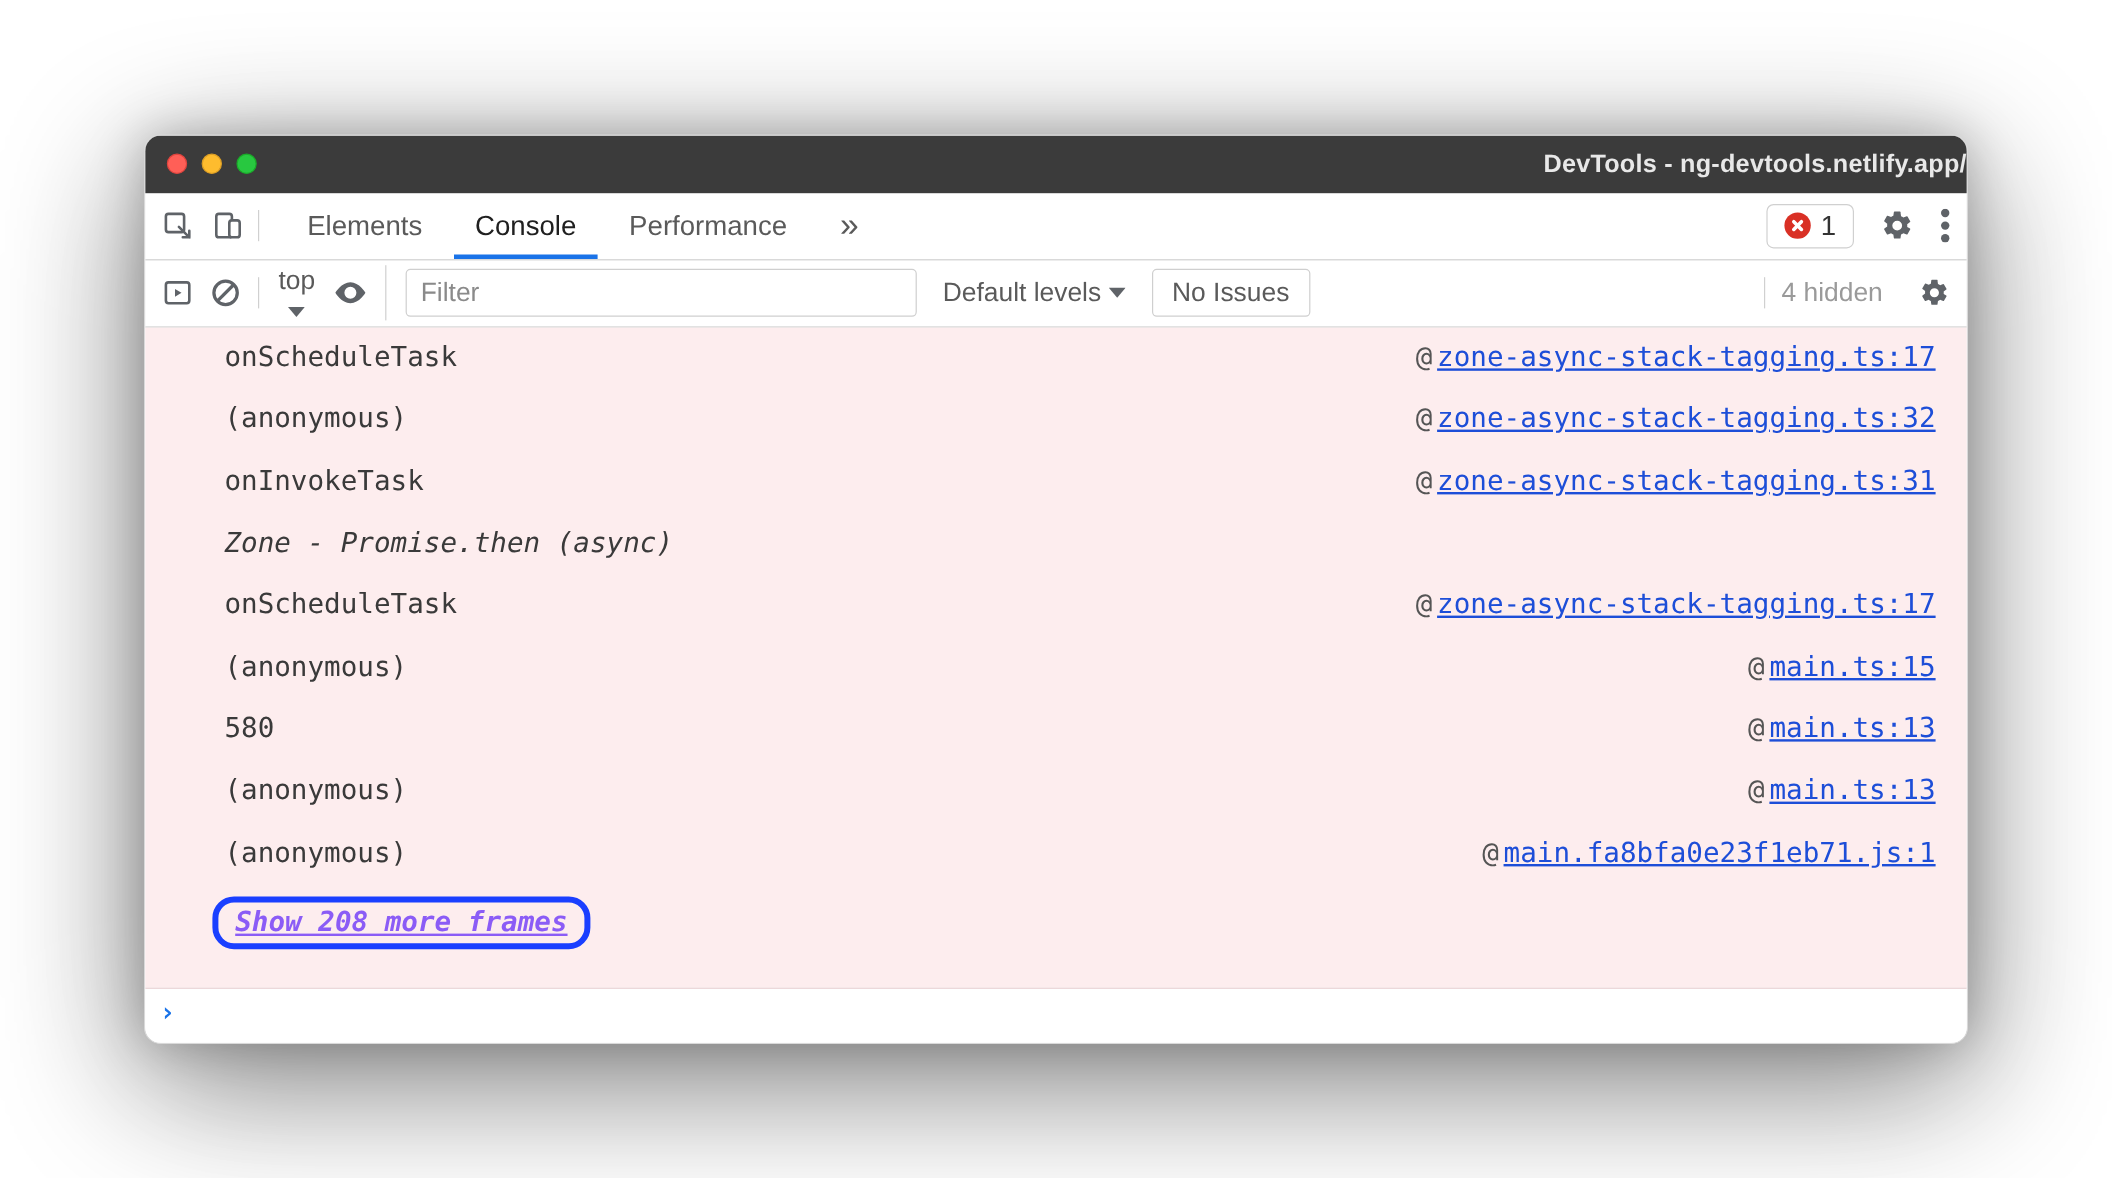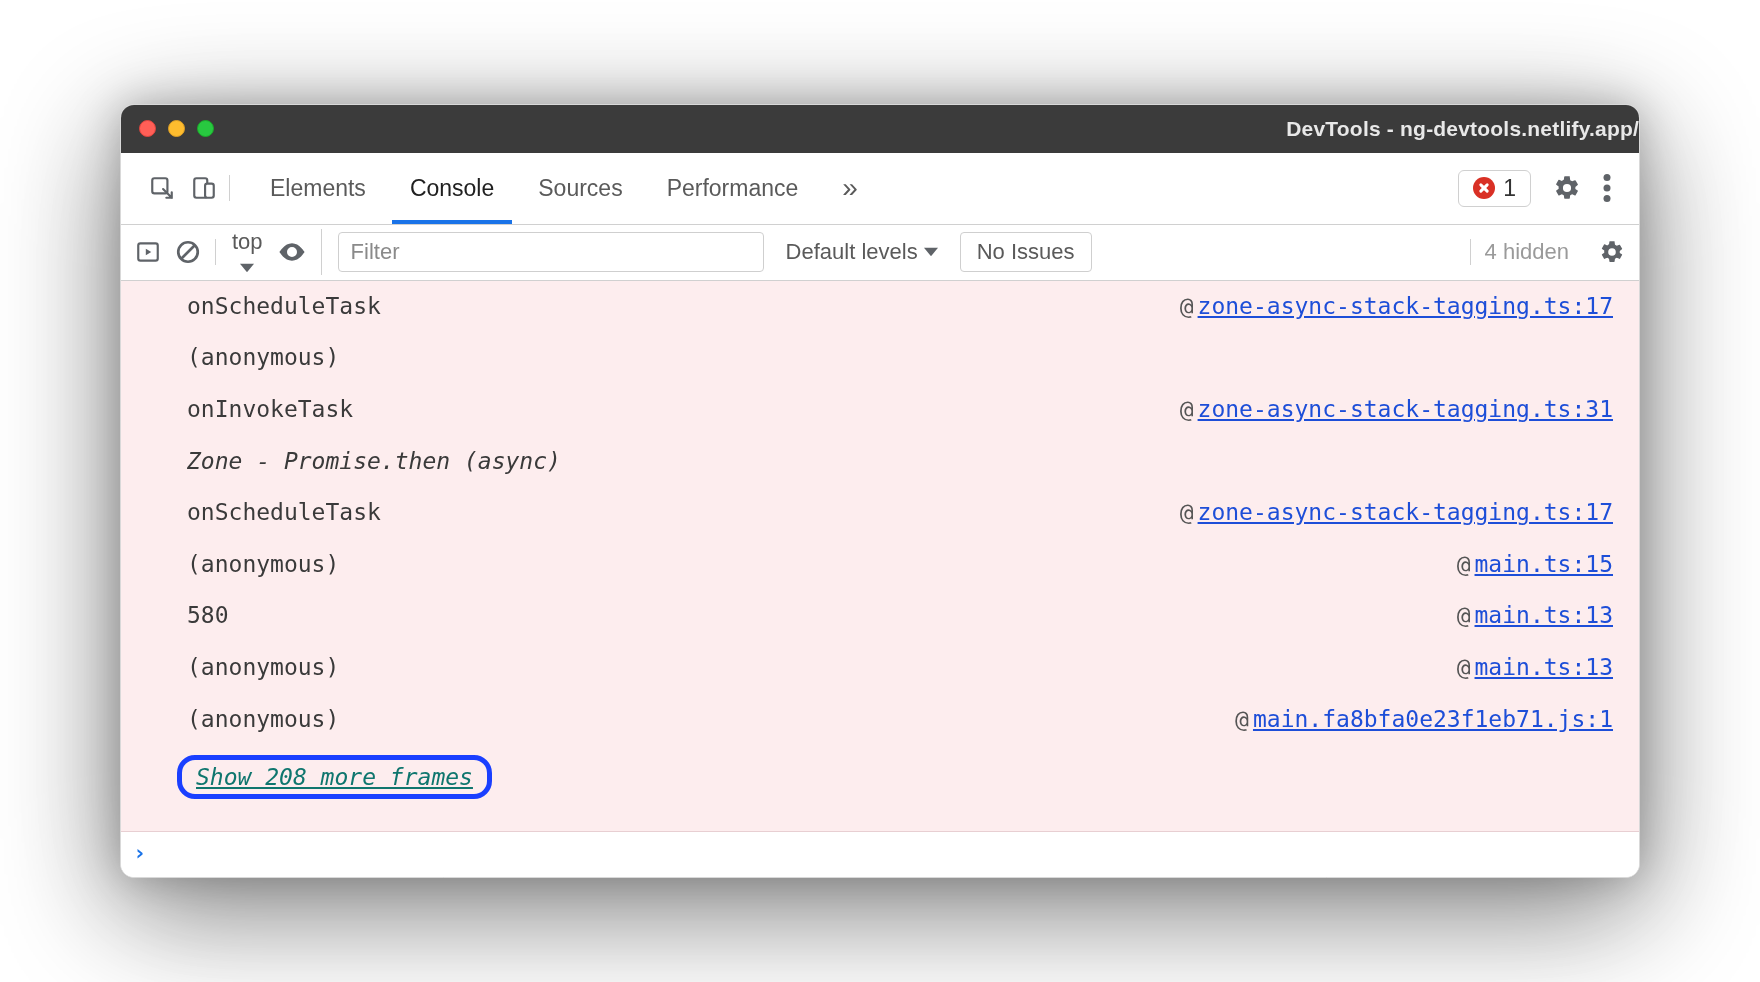--- a/index.html
+++ b/index.html
@@ -41,24 +41,24 @@
   .tl-min    { background:#febc2e; border:1px solid #dd9f25; }
   .tl-zoom   { background:#28c840; border:1px solid #1aab29; }
   .titlebar-title {
     position:absolute; left:0; right:0; text-align:right;
     color:#e8e8e8; font-size:21px; font-weight:600; letter-spacing:.2px;
     pointer-events:none;
   }
 
   
   .tabstrip {
-    height: 72px;
+    height: 56px;
     border-bottom: 1px solid #d0d0d0;
     display:flex; align-items:center;
-    padding: 0 28px;
+    padding: 0 14px;
     gap: 8px;
     font-size: 23px;
     color:#5a5a5a;
   }
   .ts-left-icons { display:flex; align-items:center; gap:16px; padding-right:12px; border-right:1px solid #d0d0d0; margin-right:14px;}
   .tab {
     padding: 0 18px;
     height:100%;
     display:flex; align-items:center;
     color:#5a5a5a;
@@ -131,21 +131,21 @@
   .src a { color:#1d4ed8; text-decoration: underline; cursor:pointer; }
 
   .showmore-row { padding:10px 0 18px 56px; }
   .showmore-pill {
     display:inline-block;
     border:5px solid #1a3fff;
     border-radius:18px;
     padding:4px 14px;
   }
   .showmore-pill a {
-    color:#0f766e; font-style:italic; text-decoration: underline; cursor:pointer;
+    color:#8b5cf6; font-style:italic; text-decoration: underline; cursor:pointer;font-weight:bold;
   }
 
   .prompt-row {
     background:#fff;
     padding:8px 12px 12px;
     border-top:1px solid #e8cfd2;
     font-family: ui-monospace, SFMono-Regular, Menlo, Consolas, monospace;
     font-size:22px;
   }
   .prompt-chev { color:#1a73e8; font-weight:bold; }
@@ -182,23 +182,20 @@
           <rect x="13" y="8" width="8" height="13" rx="2" fill="#fff"></rect>
         </svg>
       </span>
     </div>
 
     <div class="tab">
           <span>Elements</span>
         </div>
     <div class="tab active">
           <span>Console</span>
-        </div>
-    <div class="tab">
-          <span>Sources</span>
         </div>
     <div class="tab">
           <span>Performance</span>
         </div>
     <div class="tab" style="font-size:28px;">»</div>
 
     <div class="ts-spacer"></div>
 
     <div class="ts-right">
       <div class="err-badge">
@@ -274,20 +271,21 @@
   </div>
 
   <div class="console-body" id="stack-container">
 
     <div class="row">
           <span class="fn">onScheduleTask</span>
           <span class="src"><span class="atsym">@</span><a>zone-async-stack-tagging.ts:17</a></span>
         </div>
         <div class="row">
           <span class="fn">(anonymous)</span>
+          <span class="src"><span class="atsym">@</span><a>zone-async-stack-tagging.ts:32</a></span>
         </div>
         <div class="row">
           <span class="fn">onInvokeTask</span>
           <span class="src"><span class="atsym">@</span><a>zone-async-stack-tagging.ts:31</a></span>
         </div>
         <div class="row">
           <span class="fn italic">Zone - Promise.then (async)</span>
         </div>
         <div class="row">
           <span class="fn">onScheduleTask</span>

